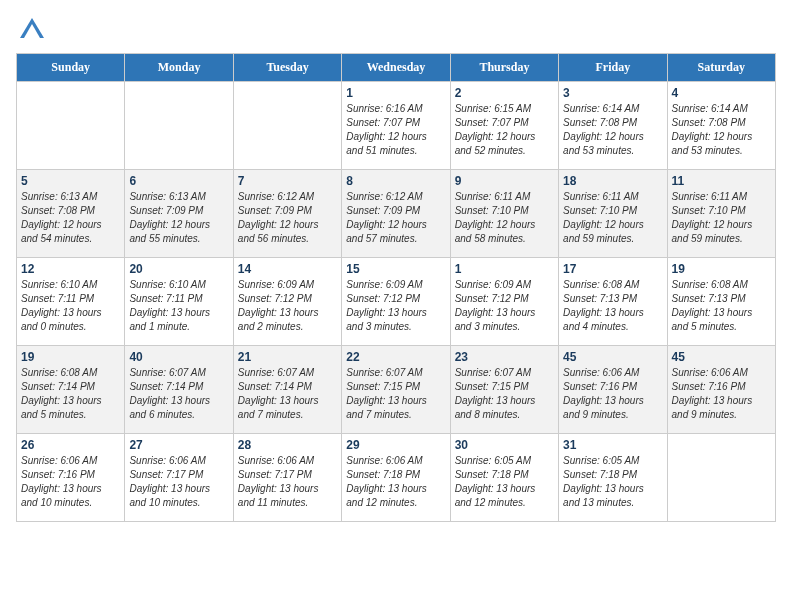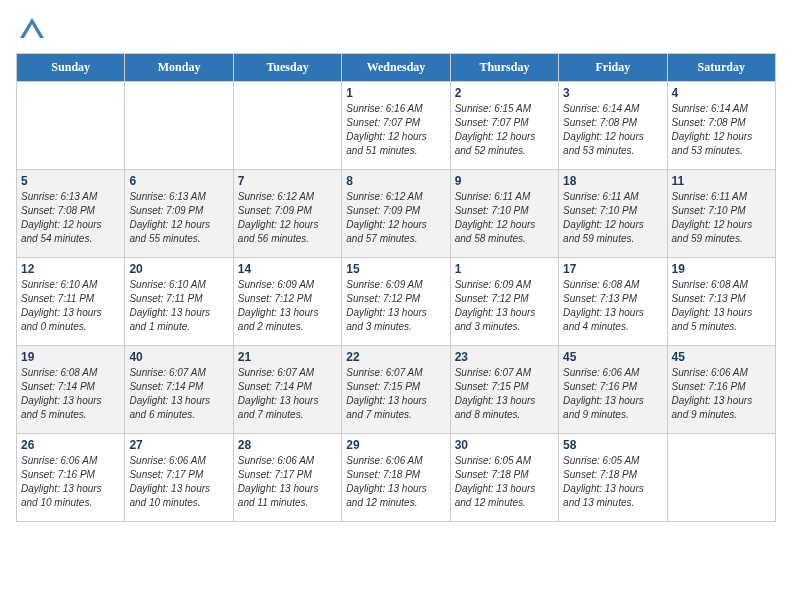--- a/index.html
+++ b/index.html
@@ -343,21 +343,21 @@
 and 12 minutes.</div>
         </td>
         <td>
           <span class="day-number">30</span>
           <div class="day-info" style="white-space: pre-line;">Sunrise: 6:05 AM
 Sunset: 7:18 PM
 Daylight: 13 hours
 and 12 minutes.</div>
         </td>
         <td>
-          <span class="day-number">58</span>
+          <span class="day-number">31</span>
           <div class="day-info" style="white-space: pre-line;">Sunrise: 6:05 AM
 Sunset: 7:18 PM
 Daylight: 13 hours
 and 13 minutes.</div>
         </td>
         <td class="empty-cell"></td>
       </tr>
     </tbody>
 </table>
 

